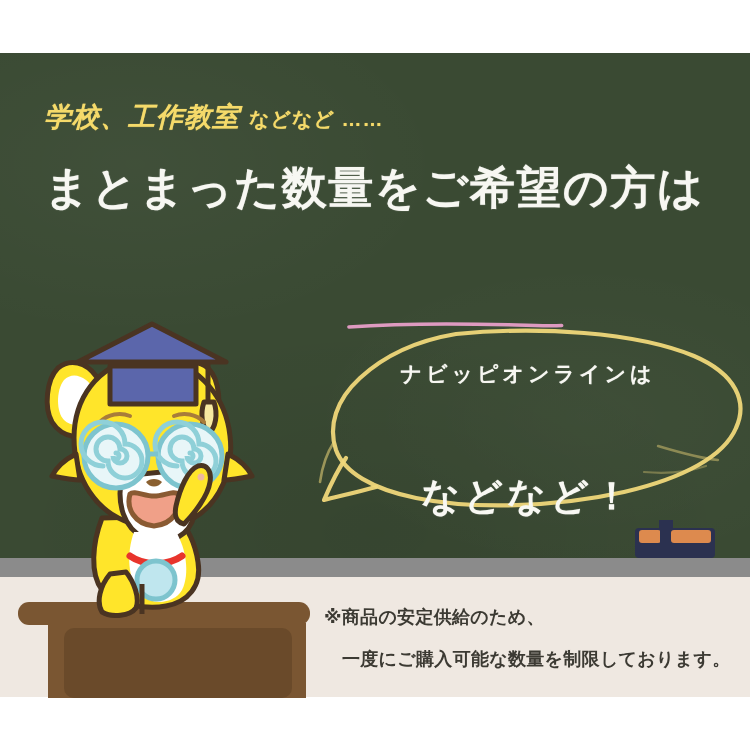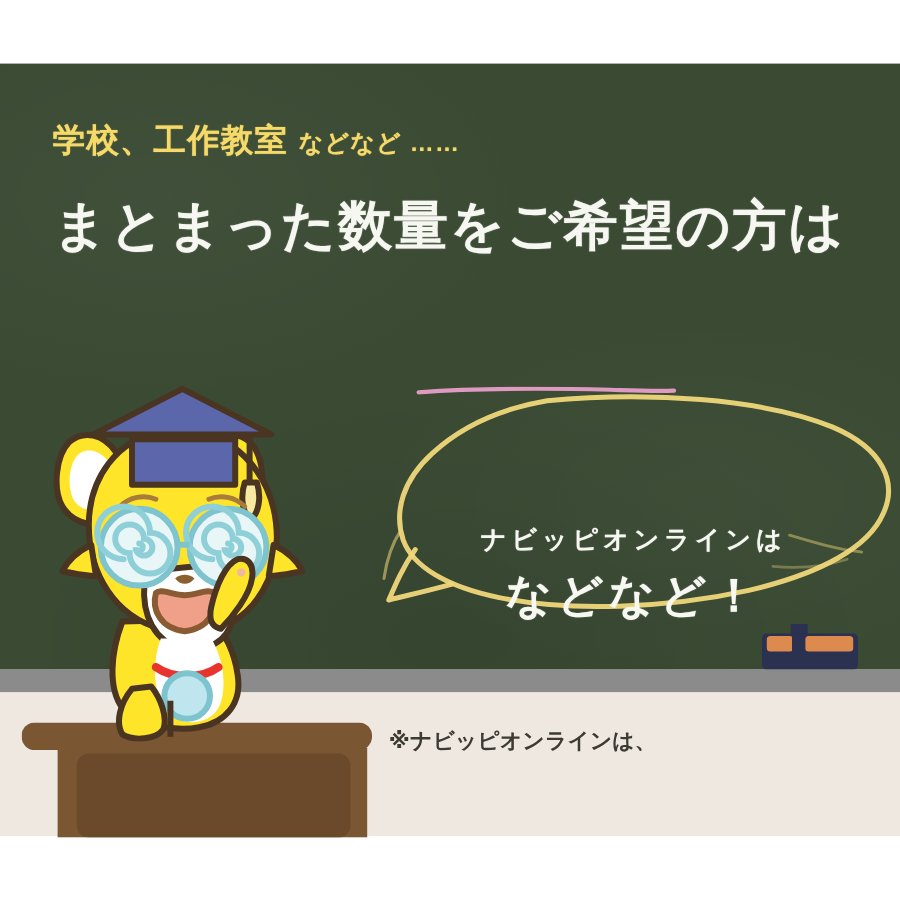--- a/index.html
+++ b/index.html
@@ -18,33 +18,33 @@
       radial-gradient(ellipse 70% 60% at 50% 95%, rgba(0,0,0,.07), rgba(0,0,0,0) 70%);
   }
   .band-gray{ position:absolute; left:0; top:558px; width:750px; height:19px; background:#8b8b8b; }
   .band-cream{ position:absolute; left:0; top:577px; width:750px; height:120px; background:#efe8e1; }
   .band-bottom-white{ position:absolute; left:0; top:697px; width:750px; height:53px; background:#ffffff; }
 
   
   .kicker{ position:absolute; left:44px; top:99px; display:flex; align-items:flex-end; gap:9px;
     color:#f5da6a; white-space:nowrap; }
   .kicker .big{ font-size:27px; font-weight:bold; letter-spacing:1px;
-    text-shadow:0 0 1px rgba(245,218,106,.65); }
+    text-shadow:0 0 1px rgba(245,218,106,.65);font-style:italic; }
   .kicker .small{ font-size:20px; font-weight:bold; letter-spacing:1px; padding-bottom:2px;
     text-shadow:0 0 1px rgba(245,218,106,.55); }
 
   .headline{ position:absolute; left:44px; top:150px; color:#f7f7f2; }
   .headline .line{ font-size:45px; font-weight:bold; letter-spacing:1.5px; line-height:76px;
     white-space:nowrap; text-shadow:0 0 1.2px rgba(255,255,255,.45);text-align:center; }
 
   
   .bubble{ position:absolute; left:306px; top:322px; width:444px; height:200px; }
   .bubble svg{ position:absolute; left:0; top:0; }
   .bubble-text{ position:absolute; left:0; top:0; width:444px; height:200px;
-    display:flex; flex-direction:column; align-items:center; justify-content:flex-end;
+    display:flex; flex-direction:column; align-items:center; justify-content:space-between;
     padding-top:38px; }
   .bubble-text .l1{ font-size:21px; font-weight:bold; letter-spacing:4px; color:#f7f7f2;
     text-shadow:0 0 1px rgba(255,255,255,.4); }
   .bubble-text .l2{ font-size:38px; font-weight:bold; letter-spacing:4px; color:#f8f8f3;
     margin-top:7px; text-shadow:0 0 1.2px rgba(255,255,255,.4); }
   .pink-underline{ position:absolute; left:44px; top:140px; width:300px; height:7px; }
 
   
   .briefcase{ position:absolute; left:631px; top:520px; width:88px; height:38px; }
 
@@ -174,16 +174,17 @@
     <path d="M92 238 C106 248 130 248 144 238" fill="none" stroke="#e8342c" stroke-width="7" stroke-linecap="round"></path>
     <circle cx="118" cy="262" r="19" fill="#bfe6ee" stroke="#7dc4ce" stroke-width="5"></circle>
 
     <g stroke="#4a3422" stroke-width="5" stroke-linejoin="round" fill="#ffe52a">
       <path d="M72 256 C62 268 58 284 64 294 C74 300 92 298 98 290 C102 280 96 264 88 254 Z"></path>
       <path d="M104 266 L104 296"></path>
     </g>
   </svg>
 
   <div class="note">
-    <div class="nline">※ナビッピオンラインは、</div>
+    <div class="nline">※商品の安定供給のため、</div>
+    <div class="nline indent">一度にご購入可能な数量を制限しております。</div>
   </div>
 
 </div>
 
 </body></html>

